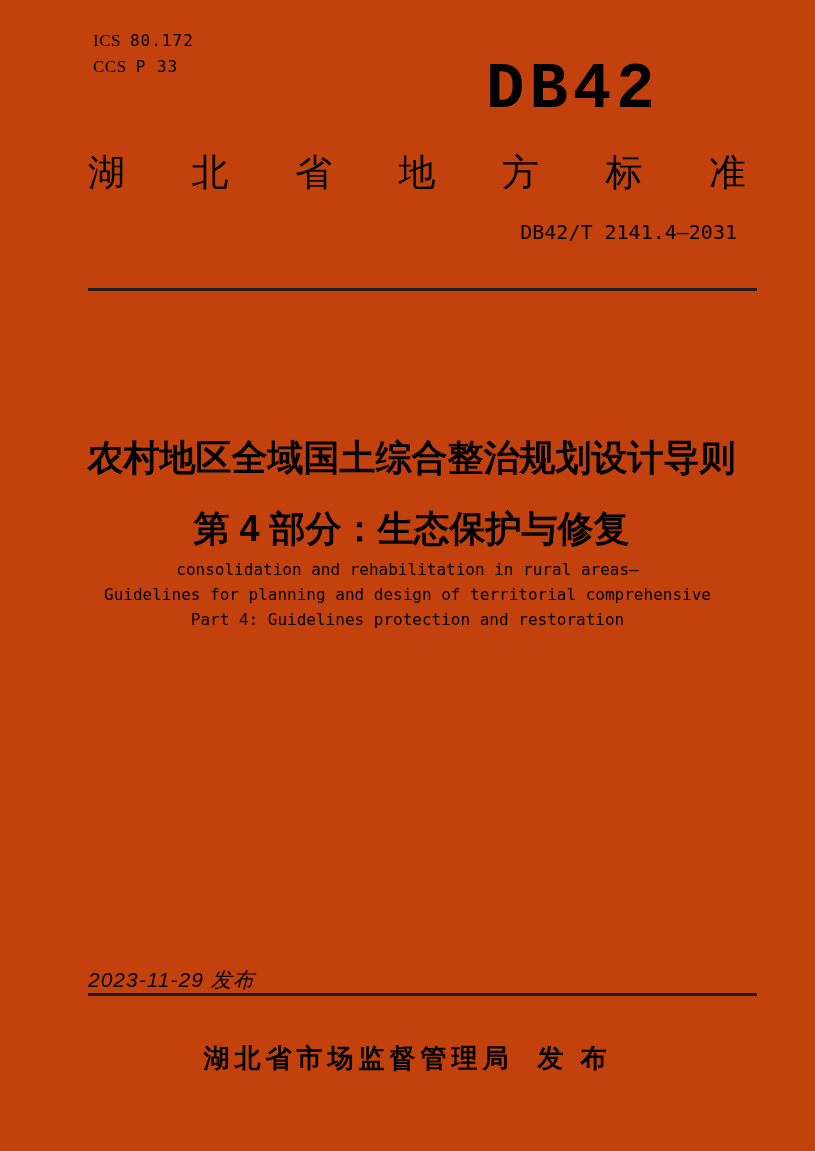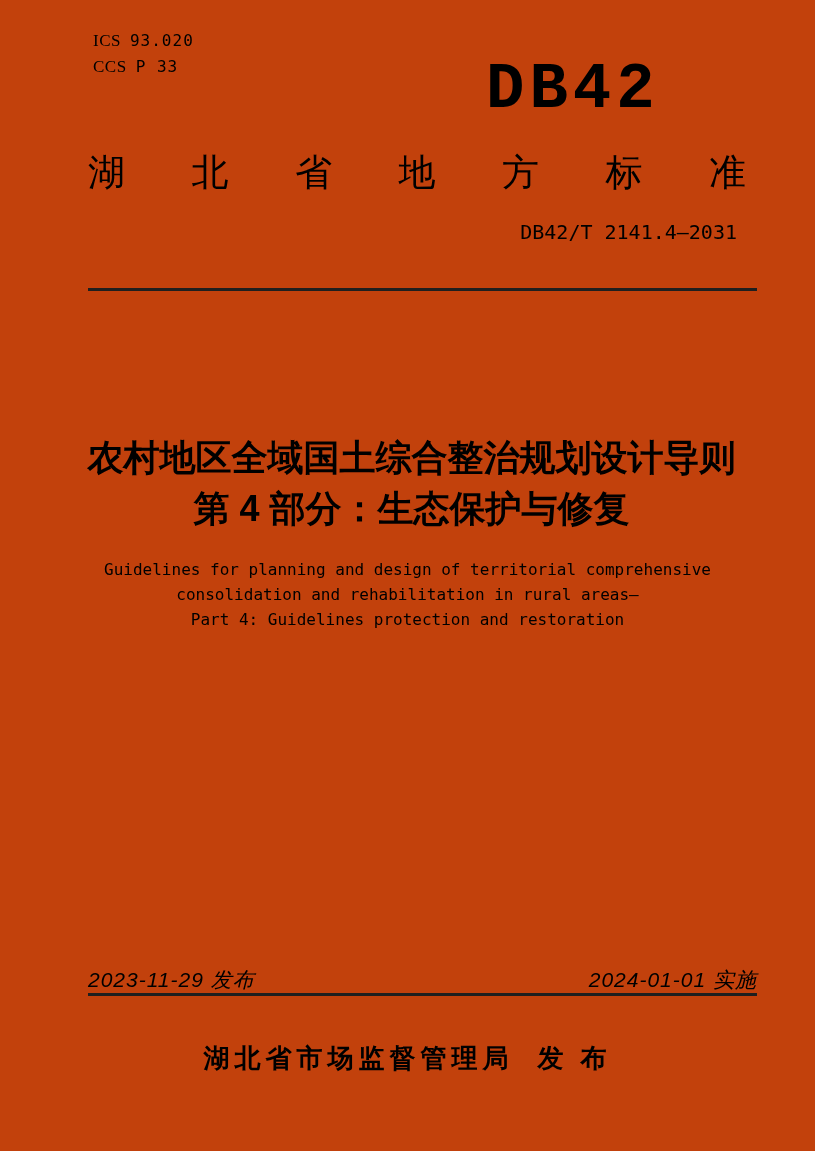--- a/index.html
+++ b/index.html
@@ -51,21 +51,21 @@
   .rule { position: absolute; left: 88px; width: 669px; height: 3px; background: #1f1f1f; }
   .rule-top { top: 288px; }
   .rule-bottom { top: 993px; height: 2.5px; }
 
   
   .title-cn {
     position: absolute; left: 0; right: 0; text-align: center;
     font-size: 36px; font-weight: 700; line-height: 1.1; padding-left: 8px;
   }
   .title-cn-line1 { top: 438px; }
-  .title-cn-line2 { top: 489px; }
+  .title-cn-line2 { top: 509px; }
 
   
   .title-en {
     position: absolute; left: 0; right: 0; top: 557px;
     text-align: center;
     font-family: "DejaVu Sans Mono", monospace;
     font-size: 16px; line-height: 25px; font-weight: 400;
   }
 
   
@@ -86,21 +86,21 @@
   }
 </style>
 </head>
 <body>
 
 <div class="page">
 
   <div class="codes">
     <div class="code-line">
       <span class="code-label">ICS</span>
-      <span class="code-value">93.020</span>
+      <span class="code-value">80.172</span>
     </div>
     <div class="code-line">
       <span class="code-label">CCS</span>
       <span class="code-value">P 33</span>
     </div>
   </div>
 
   <div class="db-logo">DB42</div>
 
   <div class="standard-name">
@@ -114,28 +114,27 @@
   </div>
 
   <div class="doc-number">DB42/T 2141.4—2031</div>
 
   <div class="rule rule-top"></div>
 
   <div class="title-cn title-cn-line1">农村地区全域国土综合整治规划设计导则</div>
   <div class="title-cn title-cn-line2">第 4 部分：生态保护与修复</div>
 
   <div class="title-en">
+    <div>consolidation and rehabilitation in rural areas—</div>
     <div>Guidelines for planning and design of territorial comprehensive</div>
-    <div>consolidation and rehabilitation in rural areas—</div>
     <div>Part 4: Guidelines protection and restoration</div>
   </div>
 
   <div class="dates">
     <span>2023-11-29 发布</span>
-    <span>2024-01-01 实施</span>
   </div>
 
   <div class="rule rule-bottom"></div>
 
   <div class="publisher-row">
     <span class="publisher-name">湖北省市场监督管理局</span>
     <span class="publish-label">发 布</span>
   </div>
 
 </div>

